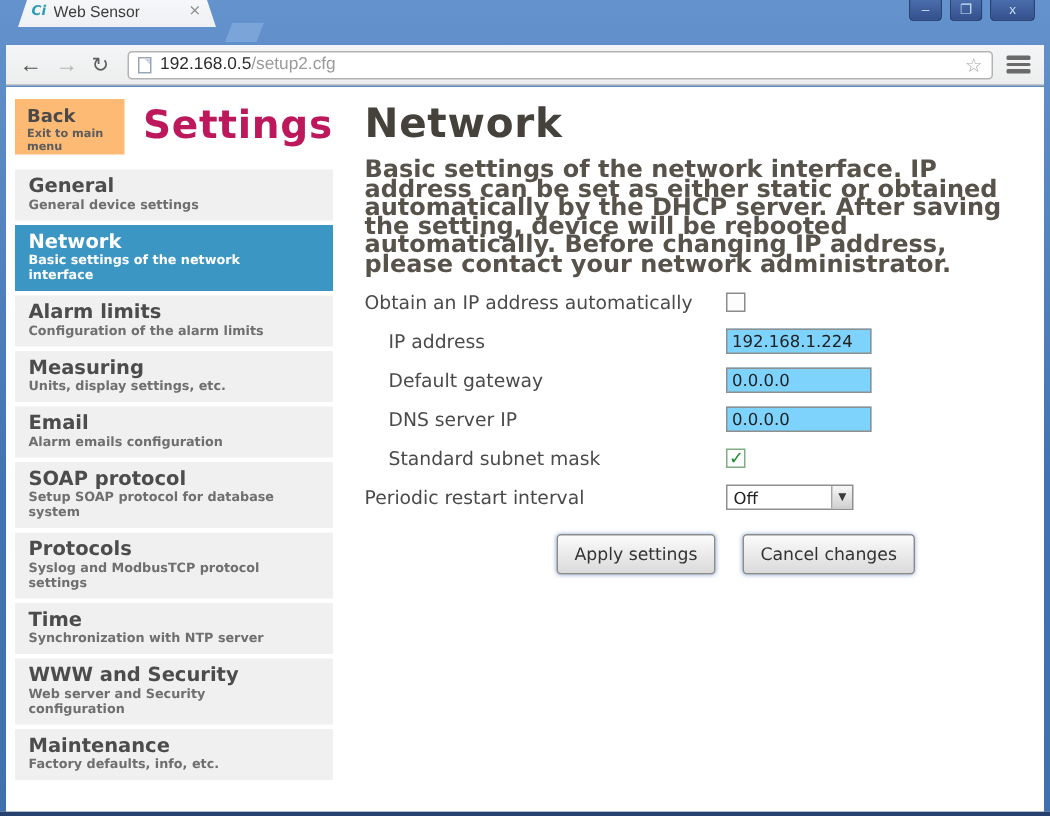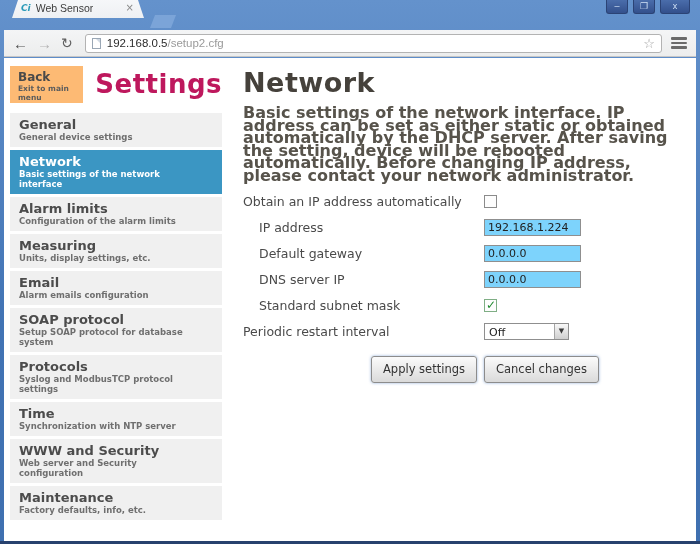--- a/index.html
+++ b/index.html
@@ -83,21 +83,21 @@
   .cbox.checked::after { content:"✓"; position:absolute; left:1px; top:-2px;
     font-size:12px; font-weight:bold; color:#1f8a2e; }
   .txt-input { width:97px; height:17px; border:1px solid #8f8f8f; font-family:"DejaVu Sans",sans-serif;
     font-size:11px; color:#222; padding:0 3px; background:#7dd3fc; }
   .select { width:85px; height:17px; border:1px solid #8f8f8f; background:#fff;
     display:flex; align-items:flex-end; font-size:11px; color:#222; padding-left:4px;
     position:relative; cursor:pointer; }
   .select-arrow { position:absolute; right:0; top:0; bottom:0; width:14px;
     background:linear-gradient(#f8f8f8,#cfcfcf); border-left:1px solid #a5a5a5;
     display:flex; align-items:center; justify-content:center; font-size:7px; color:#3a3a3a; }
-  .btn-row { margin-left:128px; margin-top:17px; display:flex; gap:7px; }
+  .btn-row { margin-left:128px; margin-top:17px; display:flex; gap:18px; }
   .btn { font-family:"DejaVu Sans",sans-serif; font-size:11.5px; color:#333;
     padding:5px 11px 6px; background:linear-gradient(#fbfbfb,#dadada);
     border:1px solid #8c8c8c; border-radius:3px; cursor:pointer;
     box-shadow:0 0 3px rgba(110,150,205,0.75); }
 </style>
 </head>
 <body>
 
 <div class="window">
 

